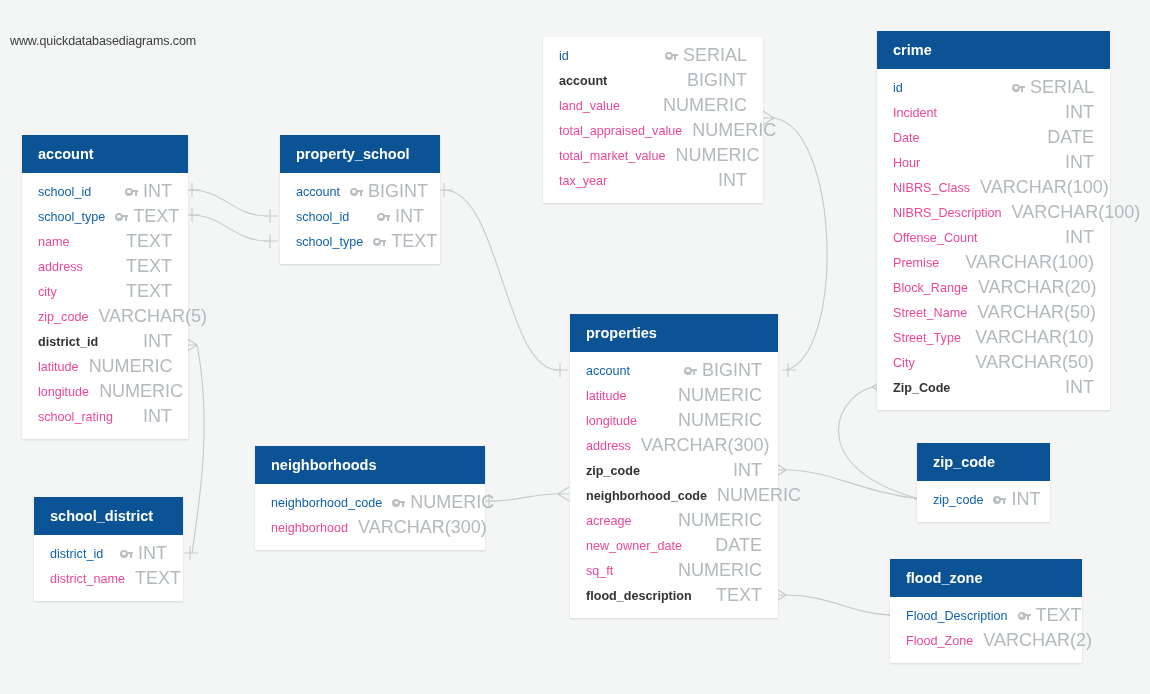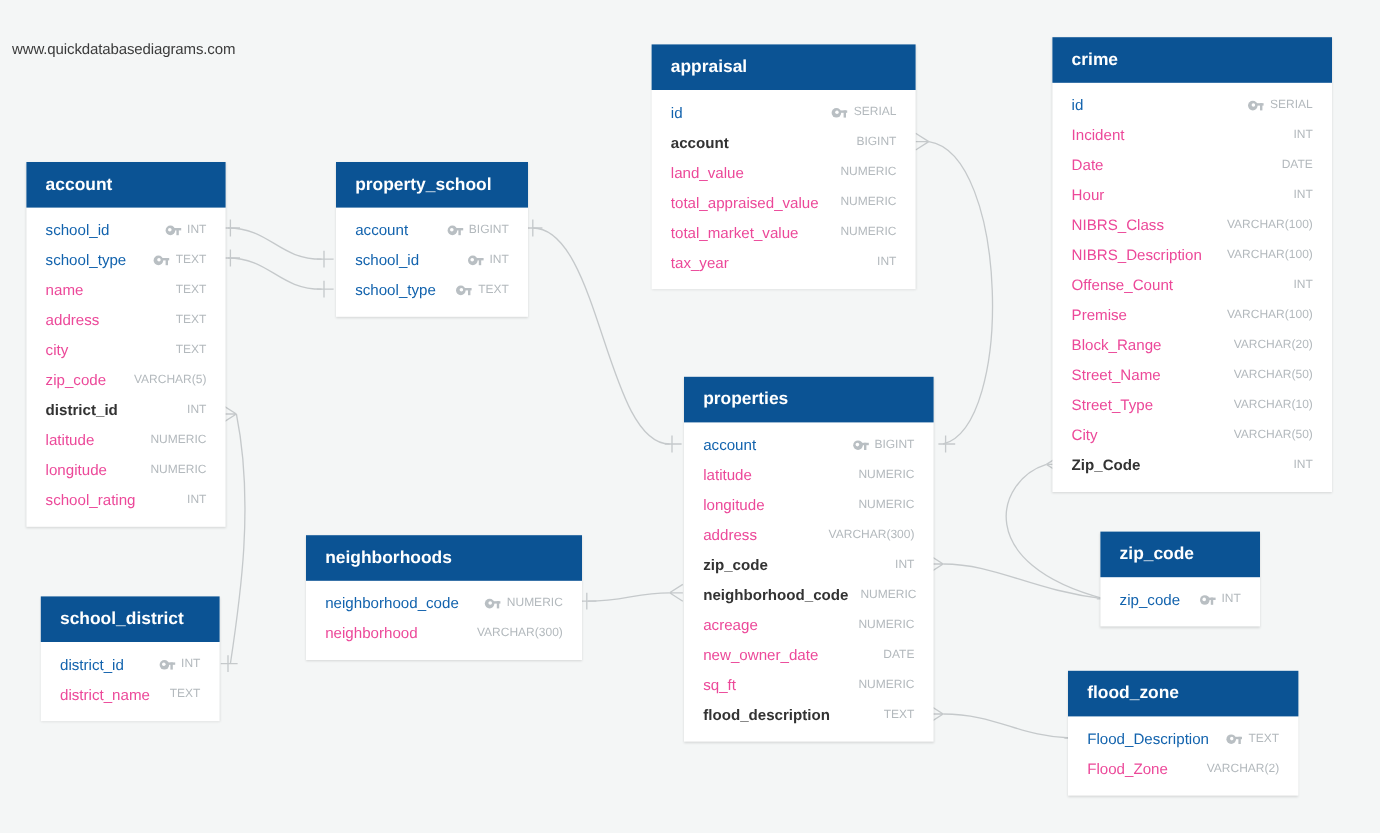--- a/index.html
+++ b/index.html
@@ -70,21 +70,21 @@
   }
   .field-name.fk {
     color: #333333;
     font-weight: bold;
   }
   .field-spacer {
     flex: 1 1 auto;
     min-width: 10px;
   }
   .field-type {
-    font-size: 10px;
+    font-size: 18px;
     color: #b3b9bd;
     flex: 0 0 auto;
     text-align: right;
   }
   .key-icon {
     flex: 0 0 auto;
     margin-right: 5px;
     display: inline-block;
     width: 13px;
     height: 9px;
@@ -281,21 +281,20 @@
             <span class="kc"></span>
             <span class="kh"></span>
             <span class="ks"></span>
             <span class="kt1"></span>
           </span>
           <span class="field-type">TEXT</span>
         </div>
       </div>
     </div>
     <div class="table-card" style="left: 543px; top: 37px; width: 220px;">
-      <div class="table-header">appraisal</div>
       <div class="table-body">
         <div class="field-row">
           <span class="field-name pk">id</span>
           <span class="field-spacer"></span>
           <span class="key-icon">
             <span class="kc"></span>
             <span class="kh"></span>
             <span class="ks"></span>
             <span class="kt1"></span>
           </span>

